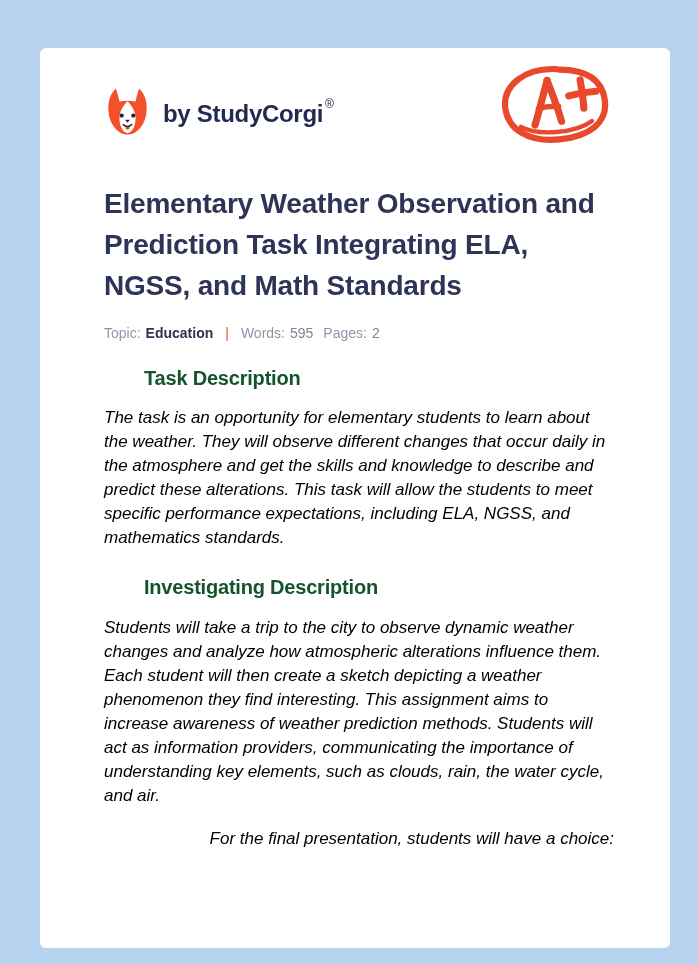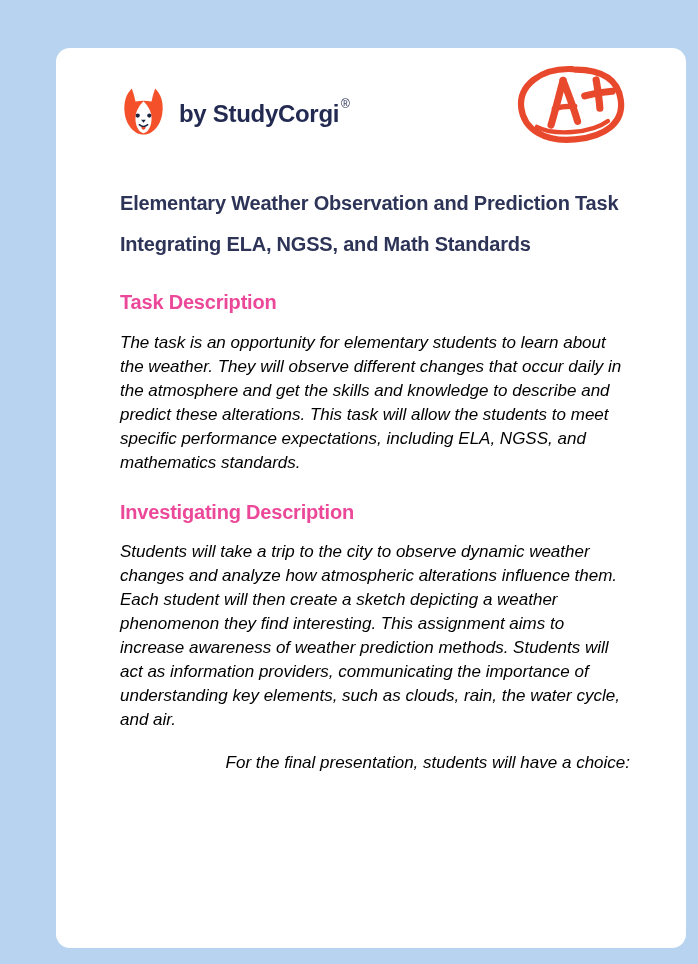--- a/index.html
+++ b/index.html
@@ -4,55 +4,56 @@
 <style>
   html,body{margin:0;padding:0;}
   body{
     width:698px;height:964px;
     background:#b8d3f0;
     font-family:"Liberation Sans", sans-serif;
     position:relative;
     overflow:hidden;
   }
   .card{
-    position:absolute;left:56px;top:48px;
+    position:absolute;left:40px;top:48px;
     width:630px;height:900px;
-    background:#ffffff;border-radius:14px;
+    background:#ffffff;border-radius:6px;
     box-sizing:border-box;
     padding:15px 56px 0 64px;
   }
   .header-row{
     display:flex;justify-content:space-between;align-items:flex-start;
   }
   .logo{display:flex;align-items:center;gap:12px;margin-top:24px;cursor:pointer;}
   .logo svg{width:47px;height:50px;display:block;}
   .brand{
     font-size:24px;font-weight:bold;color:#232a52;letter-spacing:-0.3px;
     white-space:nowrap;
   }
   .reg{font-size:12px;color:#232a52;vertical-align:14px;font-weight:normal;margin-left:2px;}
   .badge{margin-top:0px;}
   .badge svg{width:118px;height:82px;display:block;}
   .title{
     margin-top:38px;
-    font-size:20px;line-height:41px;font-weight:bold;
+    font-size:28px;line-height:41px;font-weight:bold;
     color:#2e3457;max-width:508px;letter-spacing:-0.2px;
   }
   .meta{
     margin-top:12px;font-size:14px;color:#9196a7;
     display:flex;align-items:center;
   }
   .meta .lbl{margin-right:5px;}
   .meta .topic-value{color:#2e3453;font-weight:bold;text-decoration:none;cursor:pointer;}
   .meta .sep{color:#e8502b;margin:0 12px;}
   .meta .val{color:#7e8496;}
   .meta .pages-lbl{margin-left:10px;}
   .h2{
-    margin-top:26px;font-size:20px;font-weight:bold;color:#ec4899;
+    margin-top:26px;font-size:20px;font-weight:bold;color:#14532d;
     letter-spacing:-0.2px;
+    margin-left:40px;
   }
   .para{
     margin-top:14px;font-size:17px;line-height:24px;
     color:#000000;max-width:512px;font-style:italic;
   }
   .para.closing{margin-top:19px;text-align:right;}
 </style>
 </head>
 <body>
 
@@ -86,20 +87,29 @@
           <path d="M82 38 C92 36 102 35 113 35" stroke-width="8"></path>
           <path d="M96 21 C97 31 98 42 98 53" stroke-width="8"></path>
         </g>
       </svg>
     </div>
 
   </div>
 
   <h1 class="title">Elementary Weather Observation and Prediction Task Integrating ELA, NGSS, and Math Standards</h1>
 
+  <div class="meta">
+    <span class="lbl">Topic:</span>
+    <a class="topic-value">Education</a>
+    <span class="sep">|</span>
+    <span class="lbl">Words:</span>
+    <span class="val">595</span>
+    <span class="lbl pages-lbl">Pages:</span>
+    <span class="val">2</span>
+  </div>
 
   <div>
     <h2 class="h2">Task Description</h2>
     <p class="para">The task is an opportunity for elementary students to learn about the weather. They will observe different changes that occur daily in the atmosphere and get the skills and knowledge to describe and predict these alterations. This task will allow the students to meet specific performance expectations, including ELA, NGSS, and mathematics standards.</p>
   </div>
 
   <div>
     <h2 class="h2">Investigating Description</h2>
     <p class="para">Students will take a trip to the city to observe dynamic weather changes and analyze how atmospheric alterations influence them. Each student will then create a sketch depicting a weather phenomenon they find interesting. This assignment aims to increase awareness of weather prediction methods. Students will act as information providers, communicating the importance of understanding key elements, such as clouds, rain, the water cycle, and air.</p>
     <p class="para closing">For the final presentation, students will have a choice:</p>

